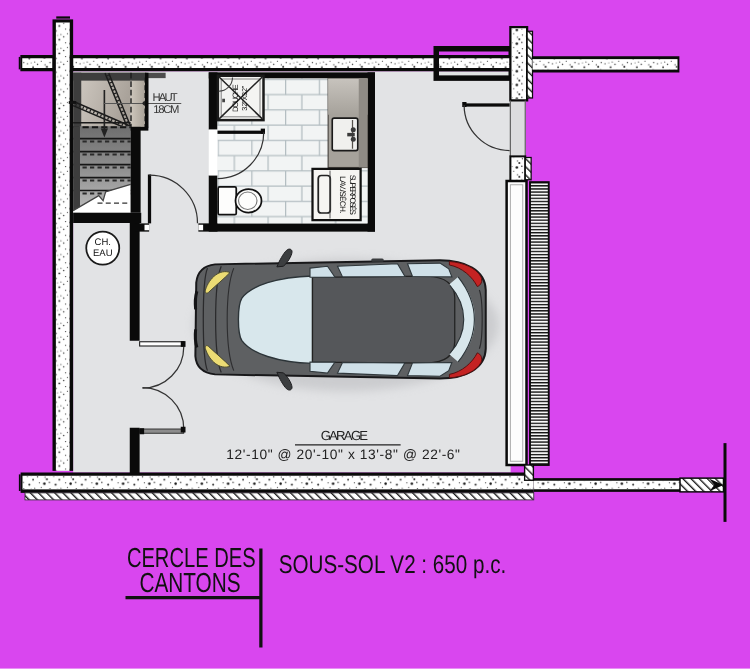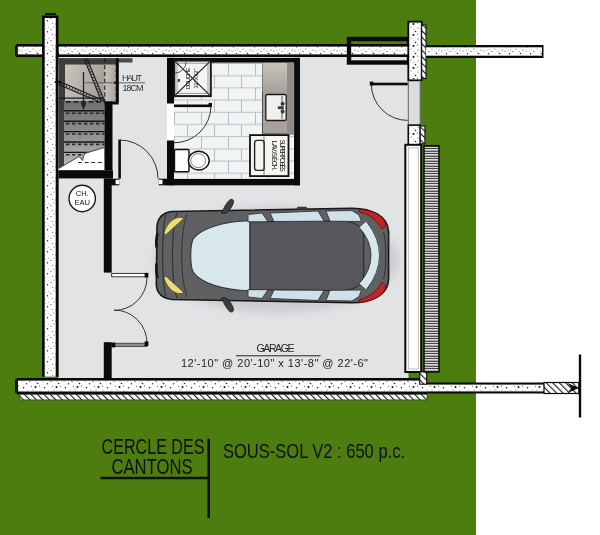--- a/index.html
+++ b/index.html
@@ -1,16 +1,16 @@
 <!DOCTYPE html>
 <html><head>
 <meta charset="utf-8">
 <style>
 html,body{margin:0;padding:0;background:#fff;}
-#plan{position:relative;width:476px;height:535px;background:#4d7c0f;font-family:"Liberation Sans",sans-serif;}
+#plan{position:relative;width:600px;height:535px;background:#d946ef;font-family:"Liberation Sans",sans-serif;}
 svg{position:absolute;left:0;top:0;}
 text{font-family:"Liberation Sans",sans-serif;}
 </style>
 </head>
 <body>
 <div id="plan">
 <svg width="600" height="535" viewBox="0 0 600 535">
 <defs>
 <pattern id="spk" width="21" height="11" patternUnits="userSpaceOnUse">
 <circle cx="2.5" cy="2.8" r="0.8" fill="#222"></circle>

